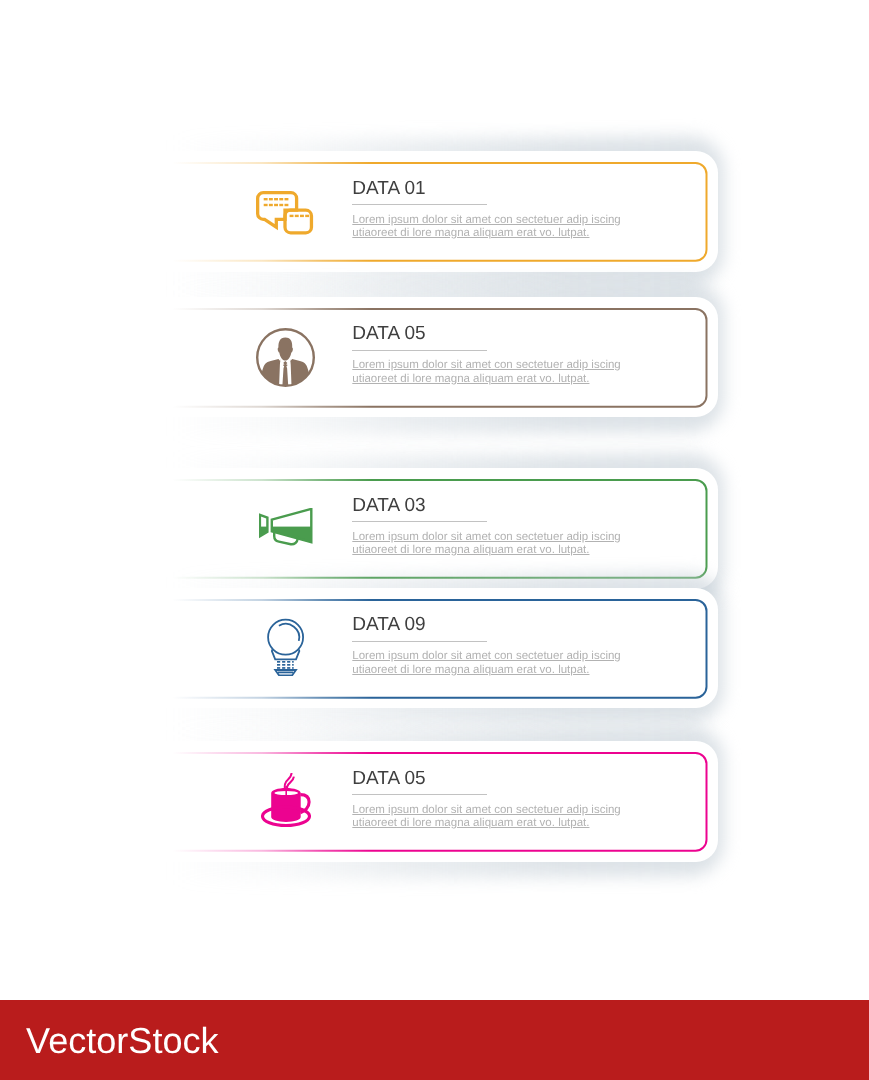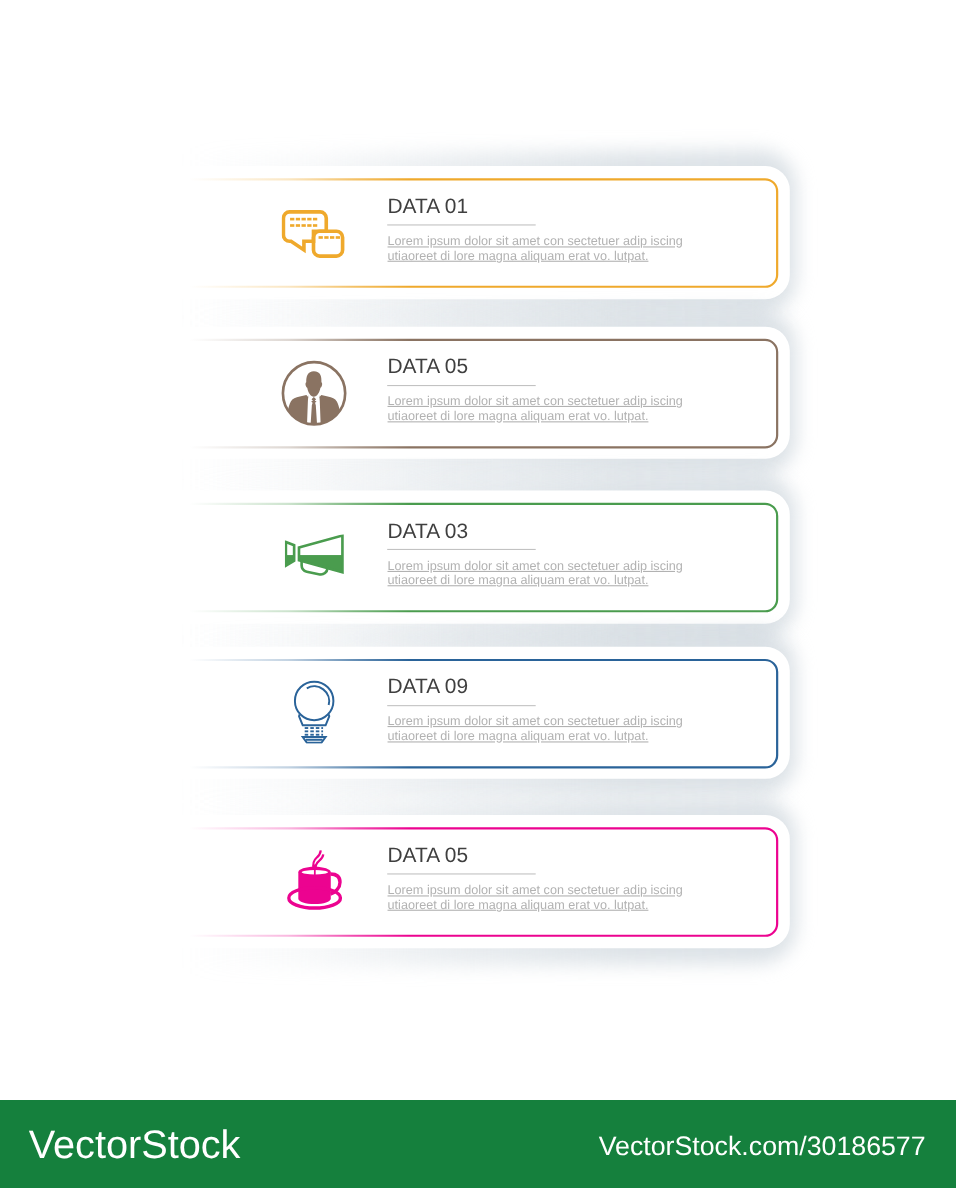--- a/index.html
+++ b/index.html
@@ -13,21 +13,21 @@
 
 .card-bg{position:absolute;left:120px;top:0px;width:598px;height:120.5px;background:#fff;border-radius:0 22px 22px 0;}
 .border-svg{position:absolute;left:0;top:0;}
 
 .card-icon{position:absolute;color:var(--accent);line-height:0;}
 .card-text{position:absolute;left:352.3px;top:0;filter:blur(0px);}
 .card-title{position:absolute;left:0;top:27.5px;font-size:19px;color:#3f3f3f;line-height:20px;white-space:nowrap;}
 .card-rule{position:absolute;left:0;top:53.3px;width:134.5px;height:1px;background:#c2c2c2;}
 .card-body{position:absolute;left:0;top:62.5px;font-size:11.5px;line-height:13.5px;color:#b2b2b2;white-space:nowrap;text-decoration:underline;}
 
-.watermark{position:absolute;left:0;top:1000px;width:869px;height:80px;background:#15803d;transform:translateZ(0);}
+.watermark{position:absolute;left:0;top:1000px;width:869px;height:80px;background:#b91c1c;transform:translateZ(0);}
 .wm-brand{position:absolute;left:26.1px;top:22.7px;font-size:36.1px;line-height:36px;color:#fff;filter:blur(0px);}
 .wm-url{position:absolute;left:544.3px;top:31.3px;font-size:24.3px;line-height:24px;color:#fff;filter:blur(0px);}
 </style></head><body>
 
 <div class="stage">
 <div class="card" style="top: 151.1px; --accent: #EFA92C;">
   <div class="card-shadow"></div>
   <div class="card-bg"></div>
   <svg class="border-svg" width="869" height="120" viewBox="0 0 869 120">
   <defs>
@@ -112,21 +112,21 @@
 </svg></div>
   <div class="card-text">
     <div class="card-title">DATA 05</div>
     <div class="card-rule"></div>
     <div class="card-body">
       <div>Lorem ipsum dolor sit amet con sectetuer adip iscing</div>
       <div>utiaoreet di lore magna aliquam erat vo. lutpat.</div>
     </div>
   </div>
 </div>
-<div class="card" style="top: 446px; --accent: #4A9C4E;">
+<div class="card" style="top: 468px; --accent: #4A9C4E;">
   <div class="card-shadow"></div>
   <div class="card-bg"></div>
   <svg class="border-svg" width="869" height="120" viewBox="0 0 869 120">
   <defs>
     <linearGradient id="bg2" x1="172" y1="0" x2="372" y2="0" gradientUnits="userSpaceOnUse">
       <stop offset="0" stop-opacity="0" stop-color="#4A9C4E"></stop>
       <stop offset="0.45" stop-opacity="0.28" stop-color="#4A9C4E"></stop>
       <stop offset="0.75" stop-opacity="0.72" stop-color="#4A9C4E"></stop>
       <stop offset="1" stop-opacity="1" stop-color="#4A9C4E"></stop>
     </linearGradient>
@@ -232,15 +232,14 @@
     <div class="card-title">DATA 05</div>
     <div class="card-rule"></div>
     <div class="card-body">
       <div>Lorem ipsum dolor sit amet con sectetuer adip iscing</div>
       <div>utiaoreet di lore magna aliquam erat vo. lutpat.</div>
     </div>
   </div>
 </div>
 <div class="watermark">
   <div class="wm-brand">VectorStock</div>
-  <div class="wm-url">VectorStock.com/30186577</div>
 </div>
 </div>
 
 </body></html>

